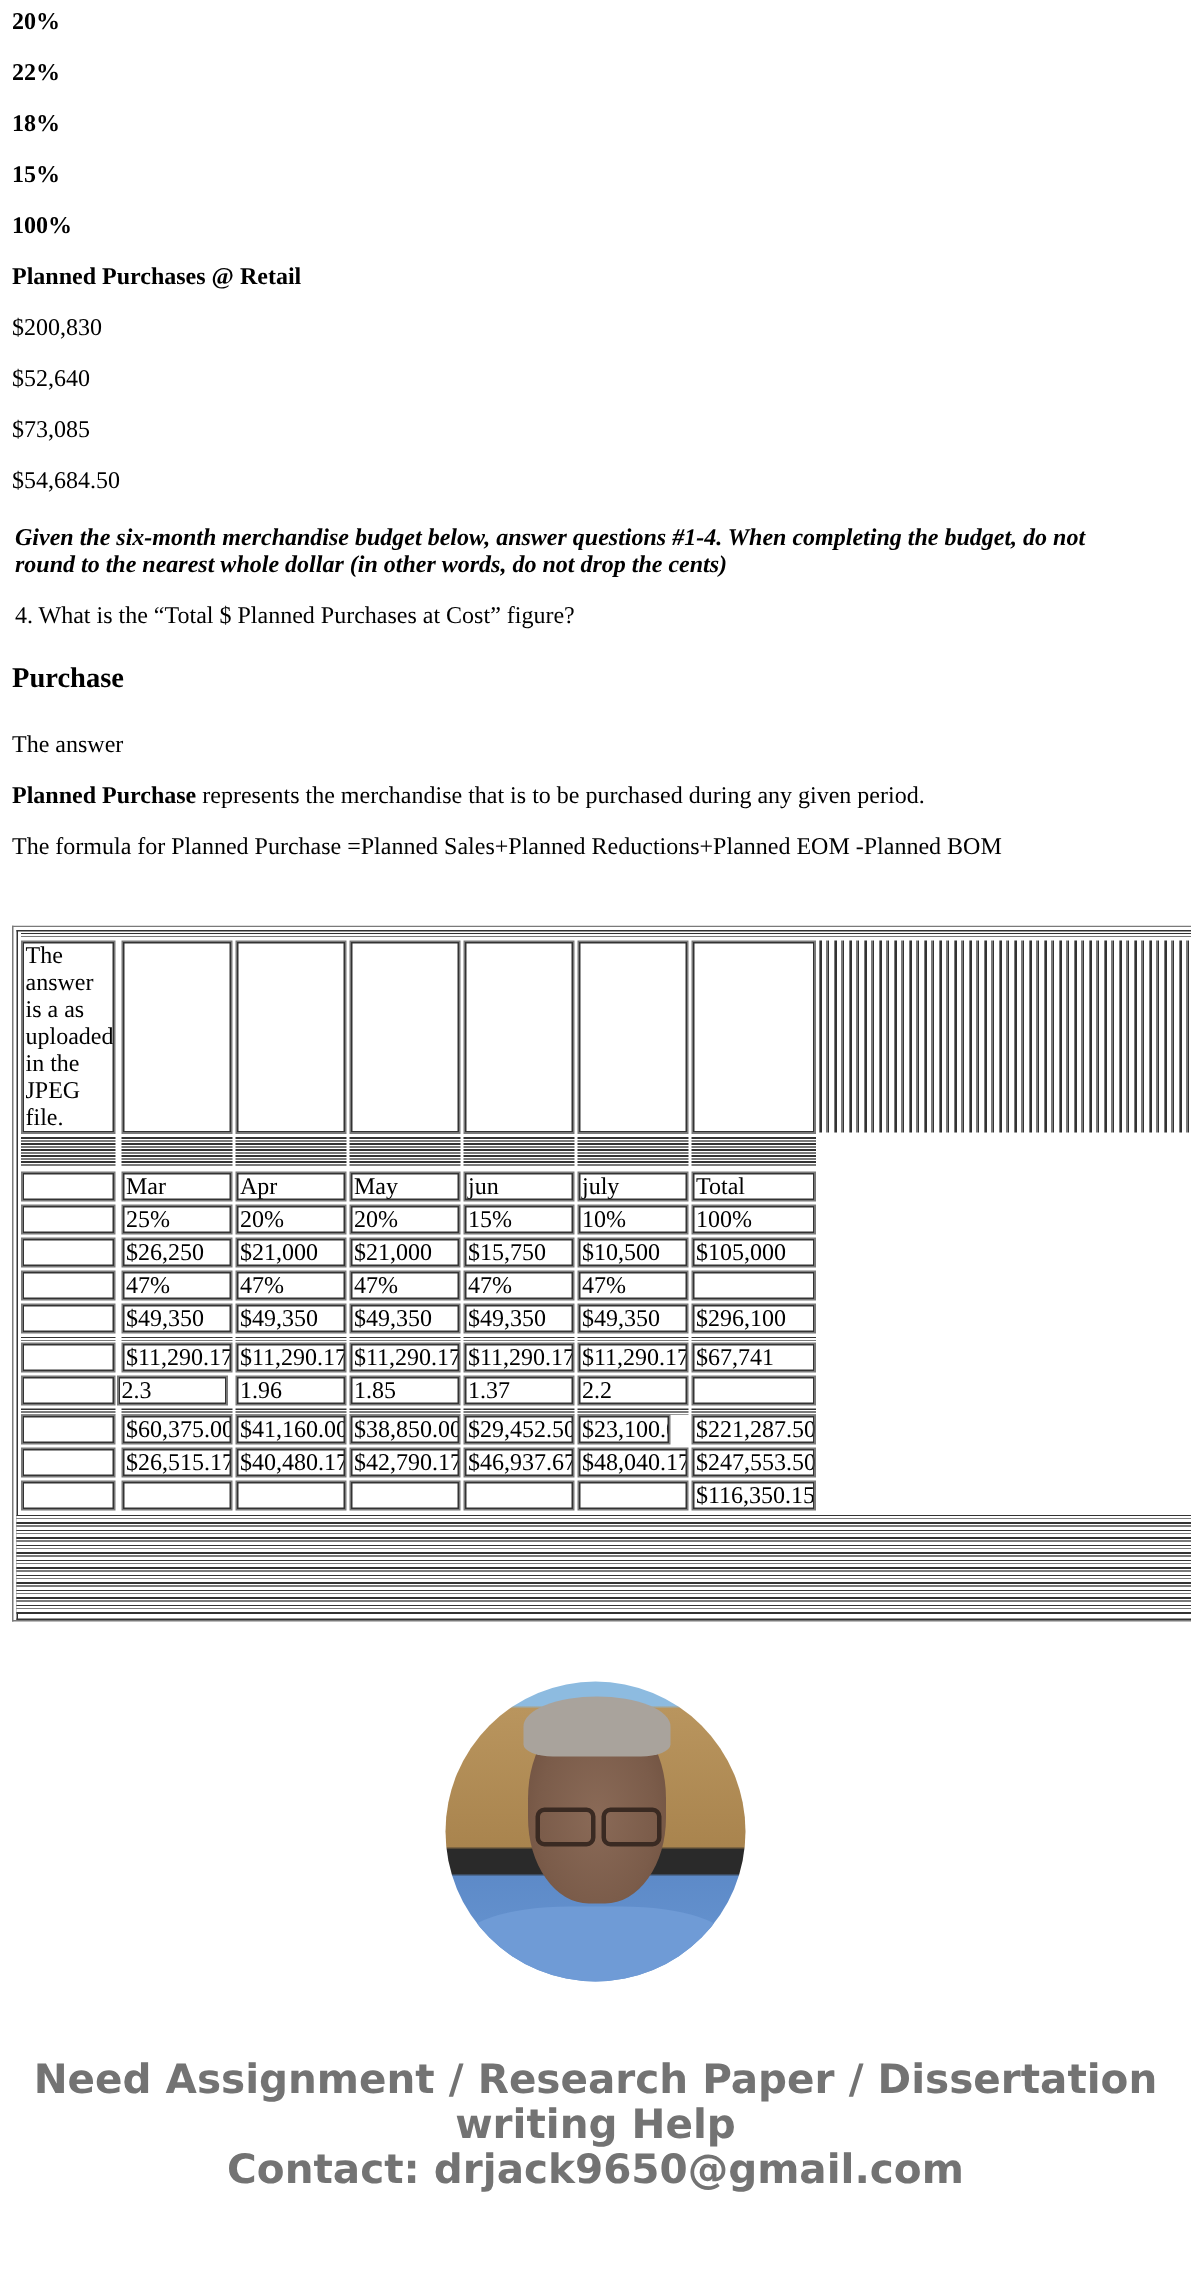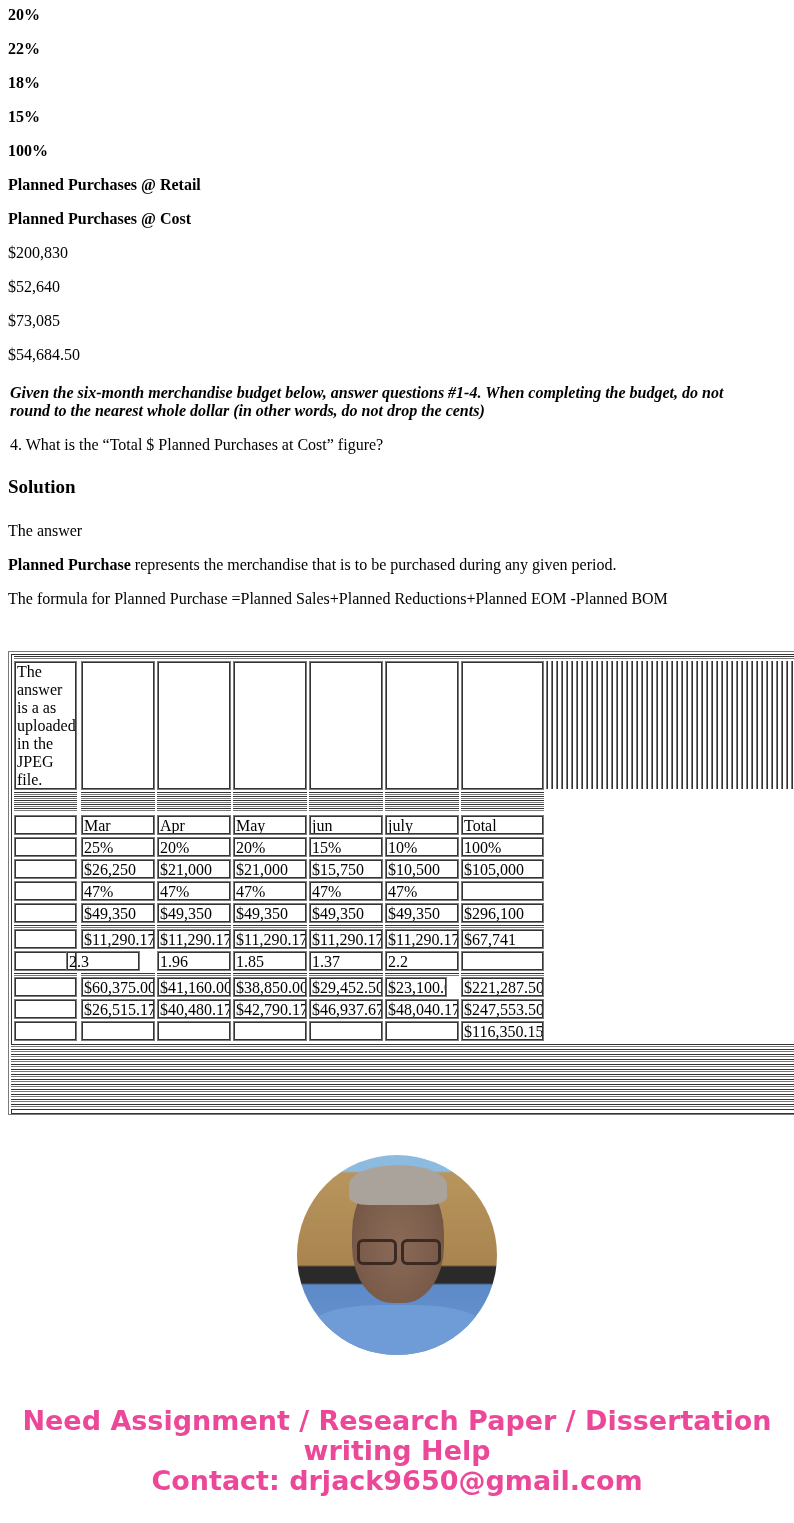--- a/index.html
+++ b/index.html
@@ -72,48 +72,47 @@
     }
     .avatar .glasses-l { left: 60px; }
     .avatar .glasses-r { left: 104px; }
     .avatar .shirt {
       position: absolute; left: 10px; top: 150px; width: 180px; height: 60px; border-radius: 40% 40% 0 0;
       background: #6f9bd6;
     }
 
     .cta {
       font-family: "DejaVu Sans", sans-serif; font-weight: bold; font-size: 27px; line-height: 30px;
-      text-align: center; margin-top: 51px; color: #ec4899;
+      text-align: center; margin-top: 51px; color: #737373;
     }
   </style>
 </head>
 <body>
 
 <div class="content">
 
   <div>
     <p class="pline bold" style="padding-top:6px">20%</p>
     <p class="pline bold">22%</p>
     <p class="pline bold">18%</p>
     <p class="pline bold">15%</p>
     <p class="pline bold">100%</p>
     <p class="pline bold">Planned Purchases @ Retail</p>
-    <p class="pline bold">Planned Purchases @ Cost</p>
     <p class="pline">$200,830</p>
     <p class="pline">$52,640</p>
     <p class="pline">$73,085</p>
     <p class="pline">$54,684.50</p>
   </div>
 
   <div class="qbox" style="margin-top:8px">
     <p class="instruction">Given the six-month merchandise budget below, answer questions #1-4. When completing the budget, do not round to the nearest whole dollar (in other words, do not drop the cents)</p>
     <p class="question">4. What is the “Total $ Planned Purchases at Cost” figure?</p>
   </div>
 
-  <h3 class="solution">Solution</h3>
+  <h3 class="solution">Purchase</h3>
   <p class="ans-line" style="margin-top:24px">The answer</p>
   <p class="ans-line"><span class="bold">Planned Purchase</span><span> represents the merchandise that is to be purchased during any given period.</span></p>
   <p class="ans-line">The formula for Planned Purchase =Planned Sales+Planned Reductions+Planned EOM -Planned BOM</p>
 
   <div class="outer-wrap">
     <div class="outer"></div>
     <div class="outer-inner"></div>
 
     <div class="rule" style="left:6px; top:5px; width:780px; height:4px;"></div>
 
@@ -189,21 +188,21 @@
 
       <div class="cell" style="left:0; top:268px; width:63px; height:20px;"></div>
       <div class="cell" style="left:67px; top:268px; width:74px; height:20px;">$11,290.17</div>
       <div class="cell" style="left:143px; top:268px; width:74px; height:20px;">$11,290.17</div>
       <div class="cell" style="left:219px; top:268px; width:74px; height:20px;">$11,290.17</div>
       <div class="cell" style="left:295px; top:268px; width:74px; height:20px;">$11,290.17</div>
       <div class="cell" style="left:371px; top:268px; width:74px; height:20px;">$11,290.17</div>
       <div class="cell" style="left:447px; top:268px; width:83px; height:20px;">$67,741</div>
 
       <div class="cell" style="left:0; top:290px; width:63px; height:20px;"></div>
-      <div class="cell" style="left:52px; top:290px; width:74px; height:20px;">2.3</div>
+      <div class="cell" style="left:64px; top:290px; width:74px; height:20px;">2.3</div>
       <div class="cell" style="left:143px; top:290px; width:74px; height:20px;">1.96</div>
       <div class="cell" style="left:219px; top:290px; width:74px; height:20px;">1.85</div>
       <div class="cell" style="left:295px; top:290px; width:74px; height:20px;">1.37</div>
       <div class="cell" style="left:371px; top:290px; width:74px; height:20px;">2.2</div>
       <div class="cell" style="left:447px; top:290px; width:83px; height:20px;"></div>
 
       <div class="rule" style="left:0; top:312px; width:63px; height:4px;"></div>
       <div class="rule" style="left:67px; top:312px; width:74px; height:4px;"></div>
       <div class="rule" style="left:143px; top:312px; width:74px; height:4px;"></div>
       <div class="rule" style="left:219px; top:312px; width:74px; height:4px;"></div>

